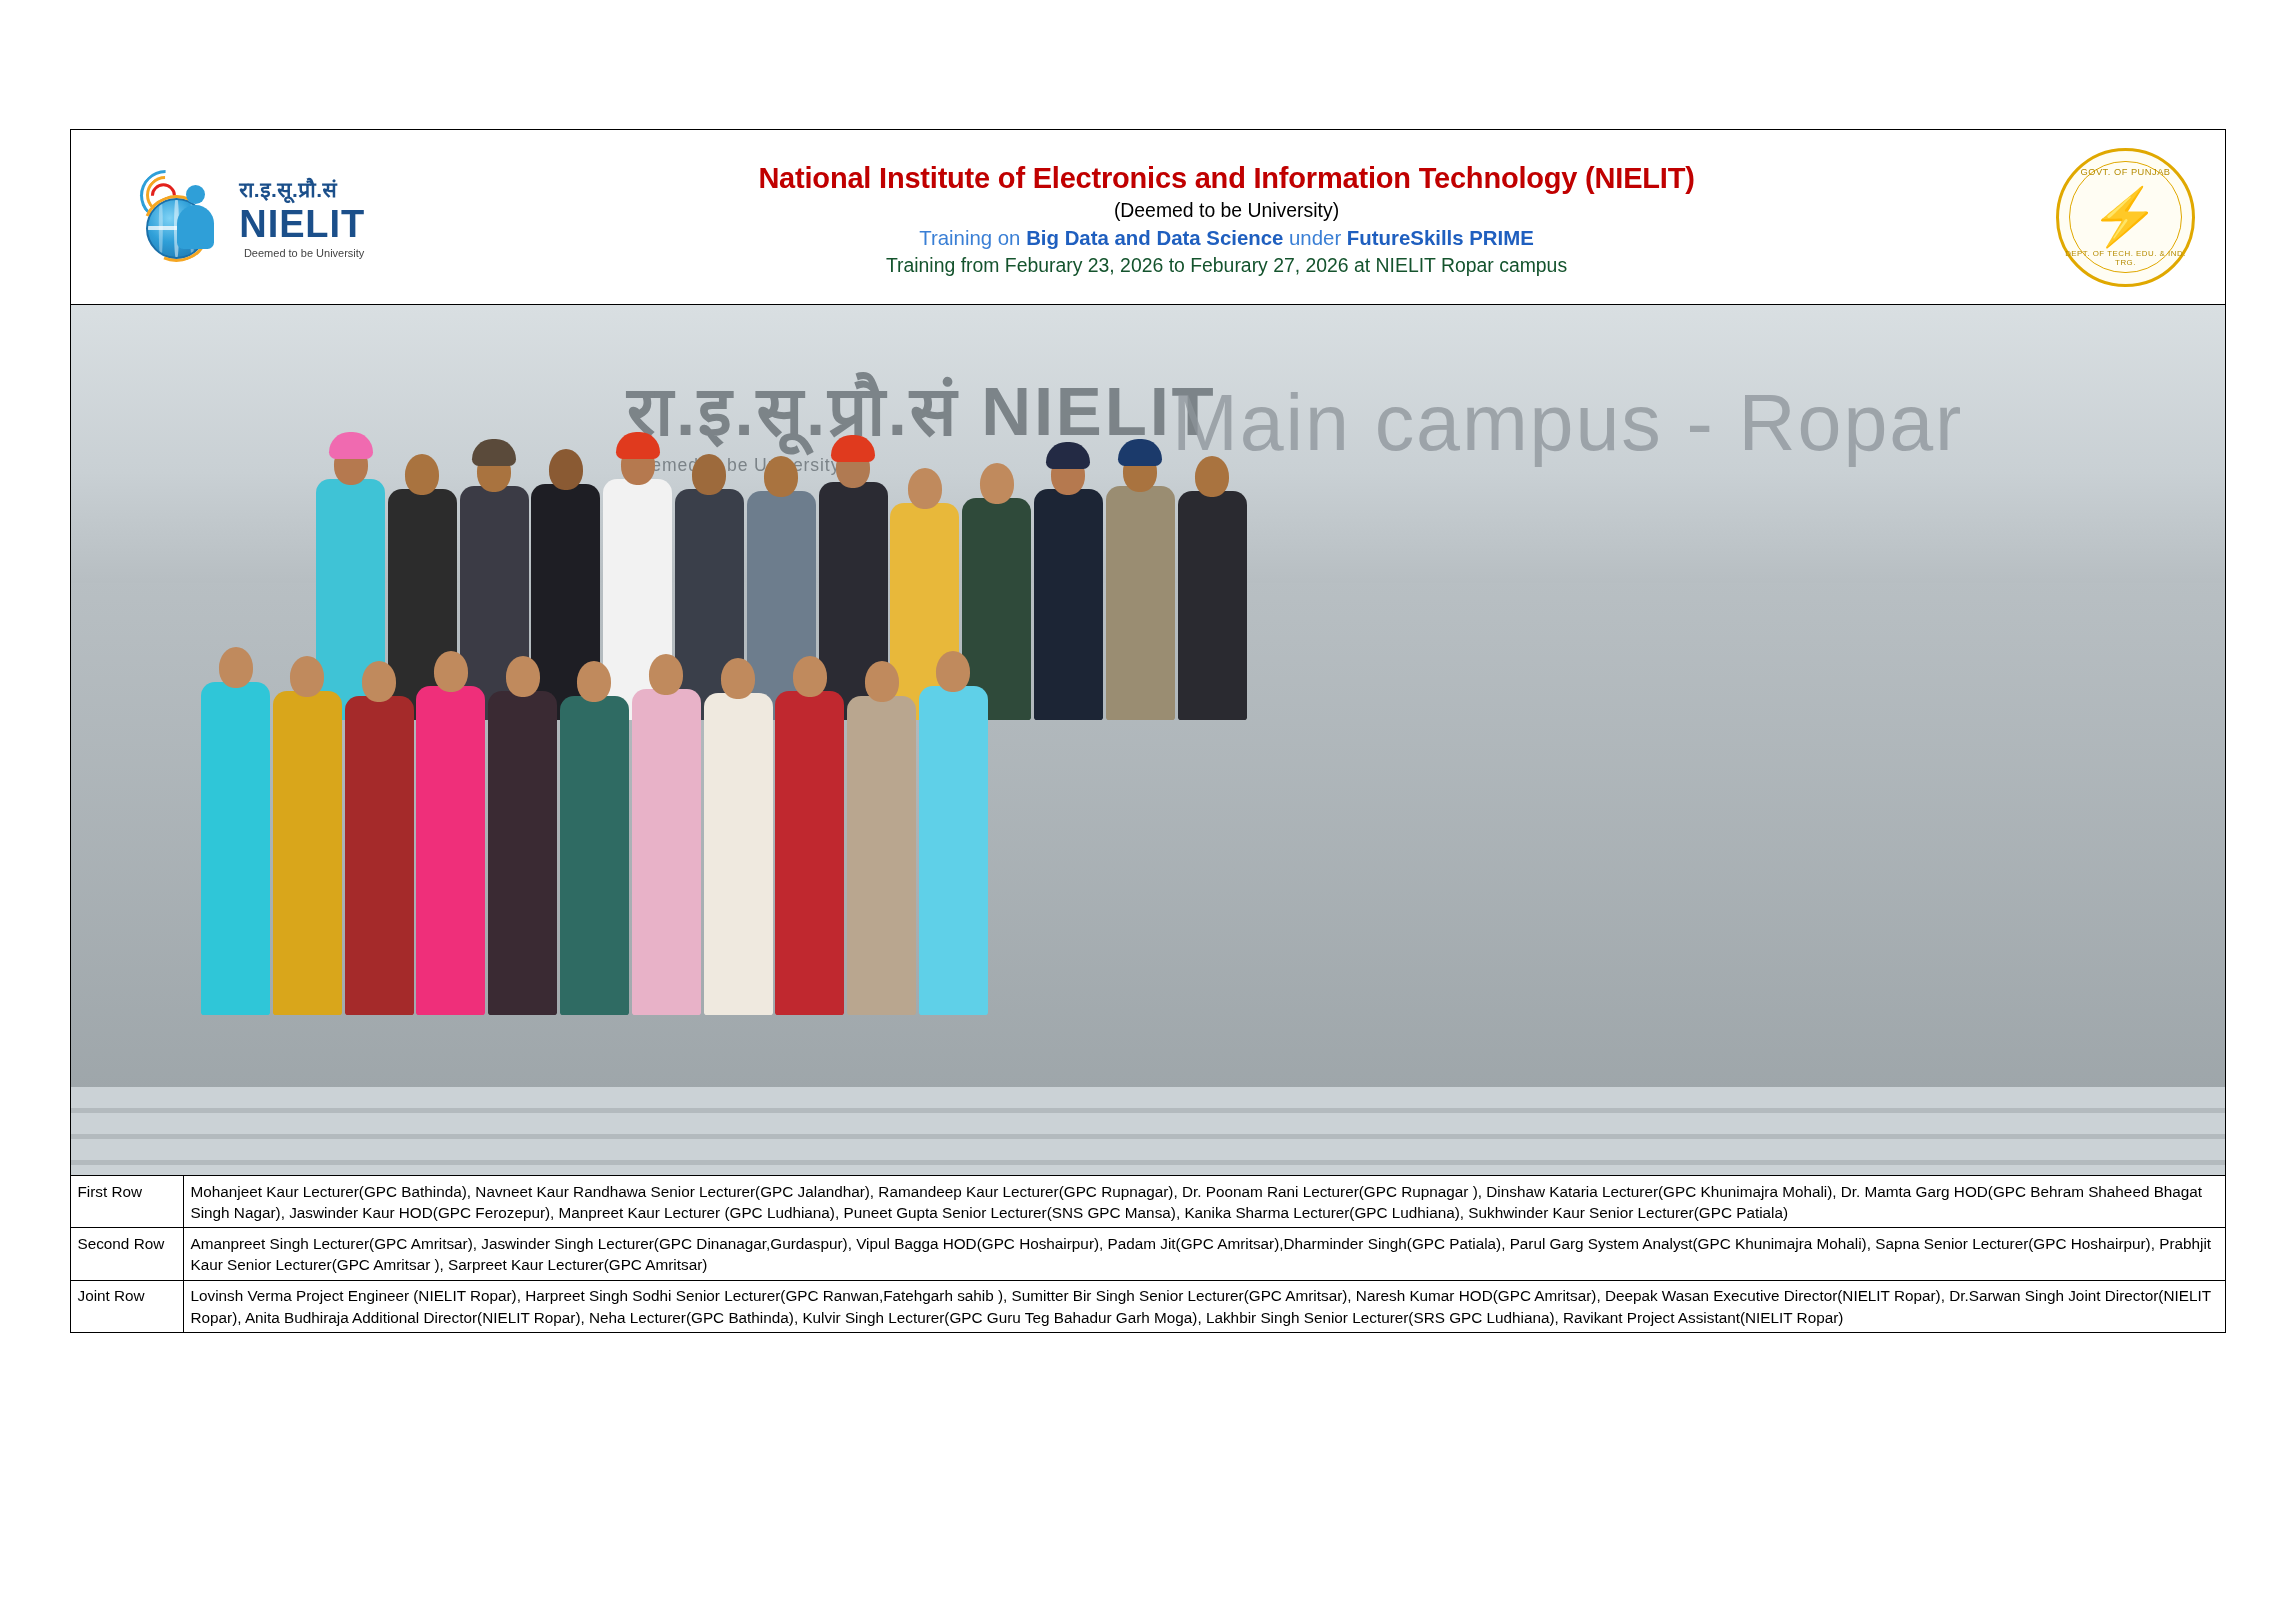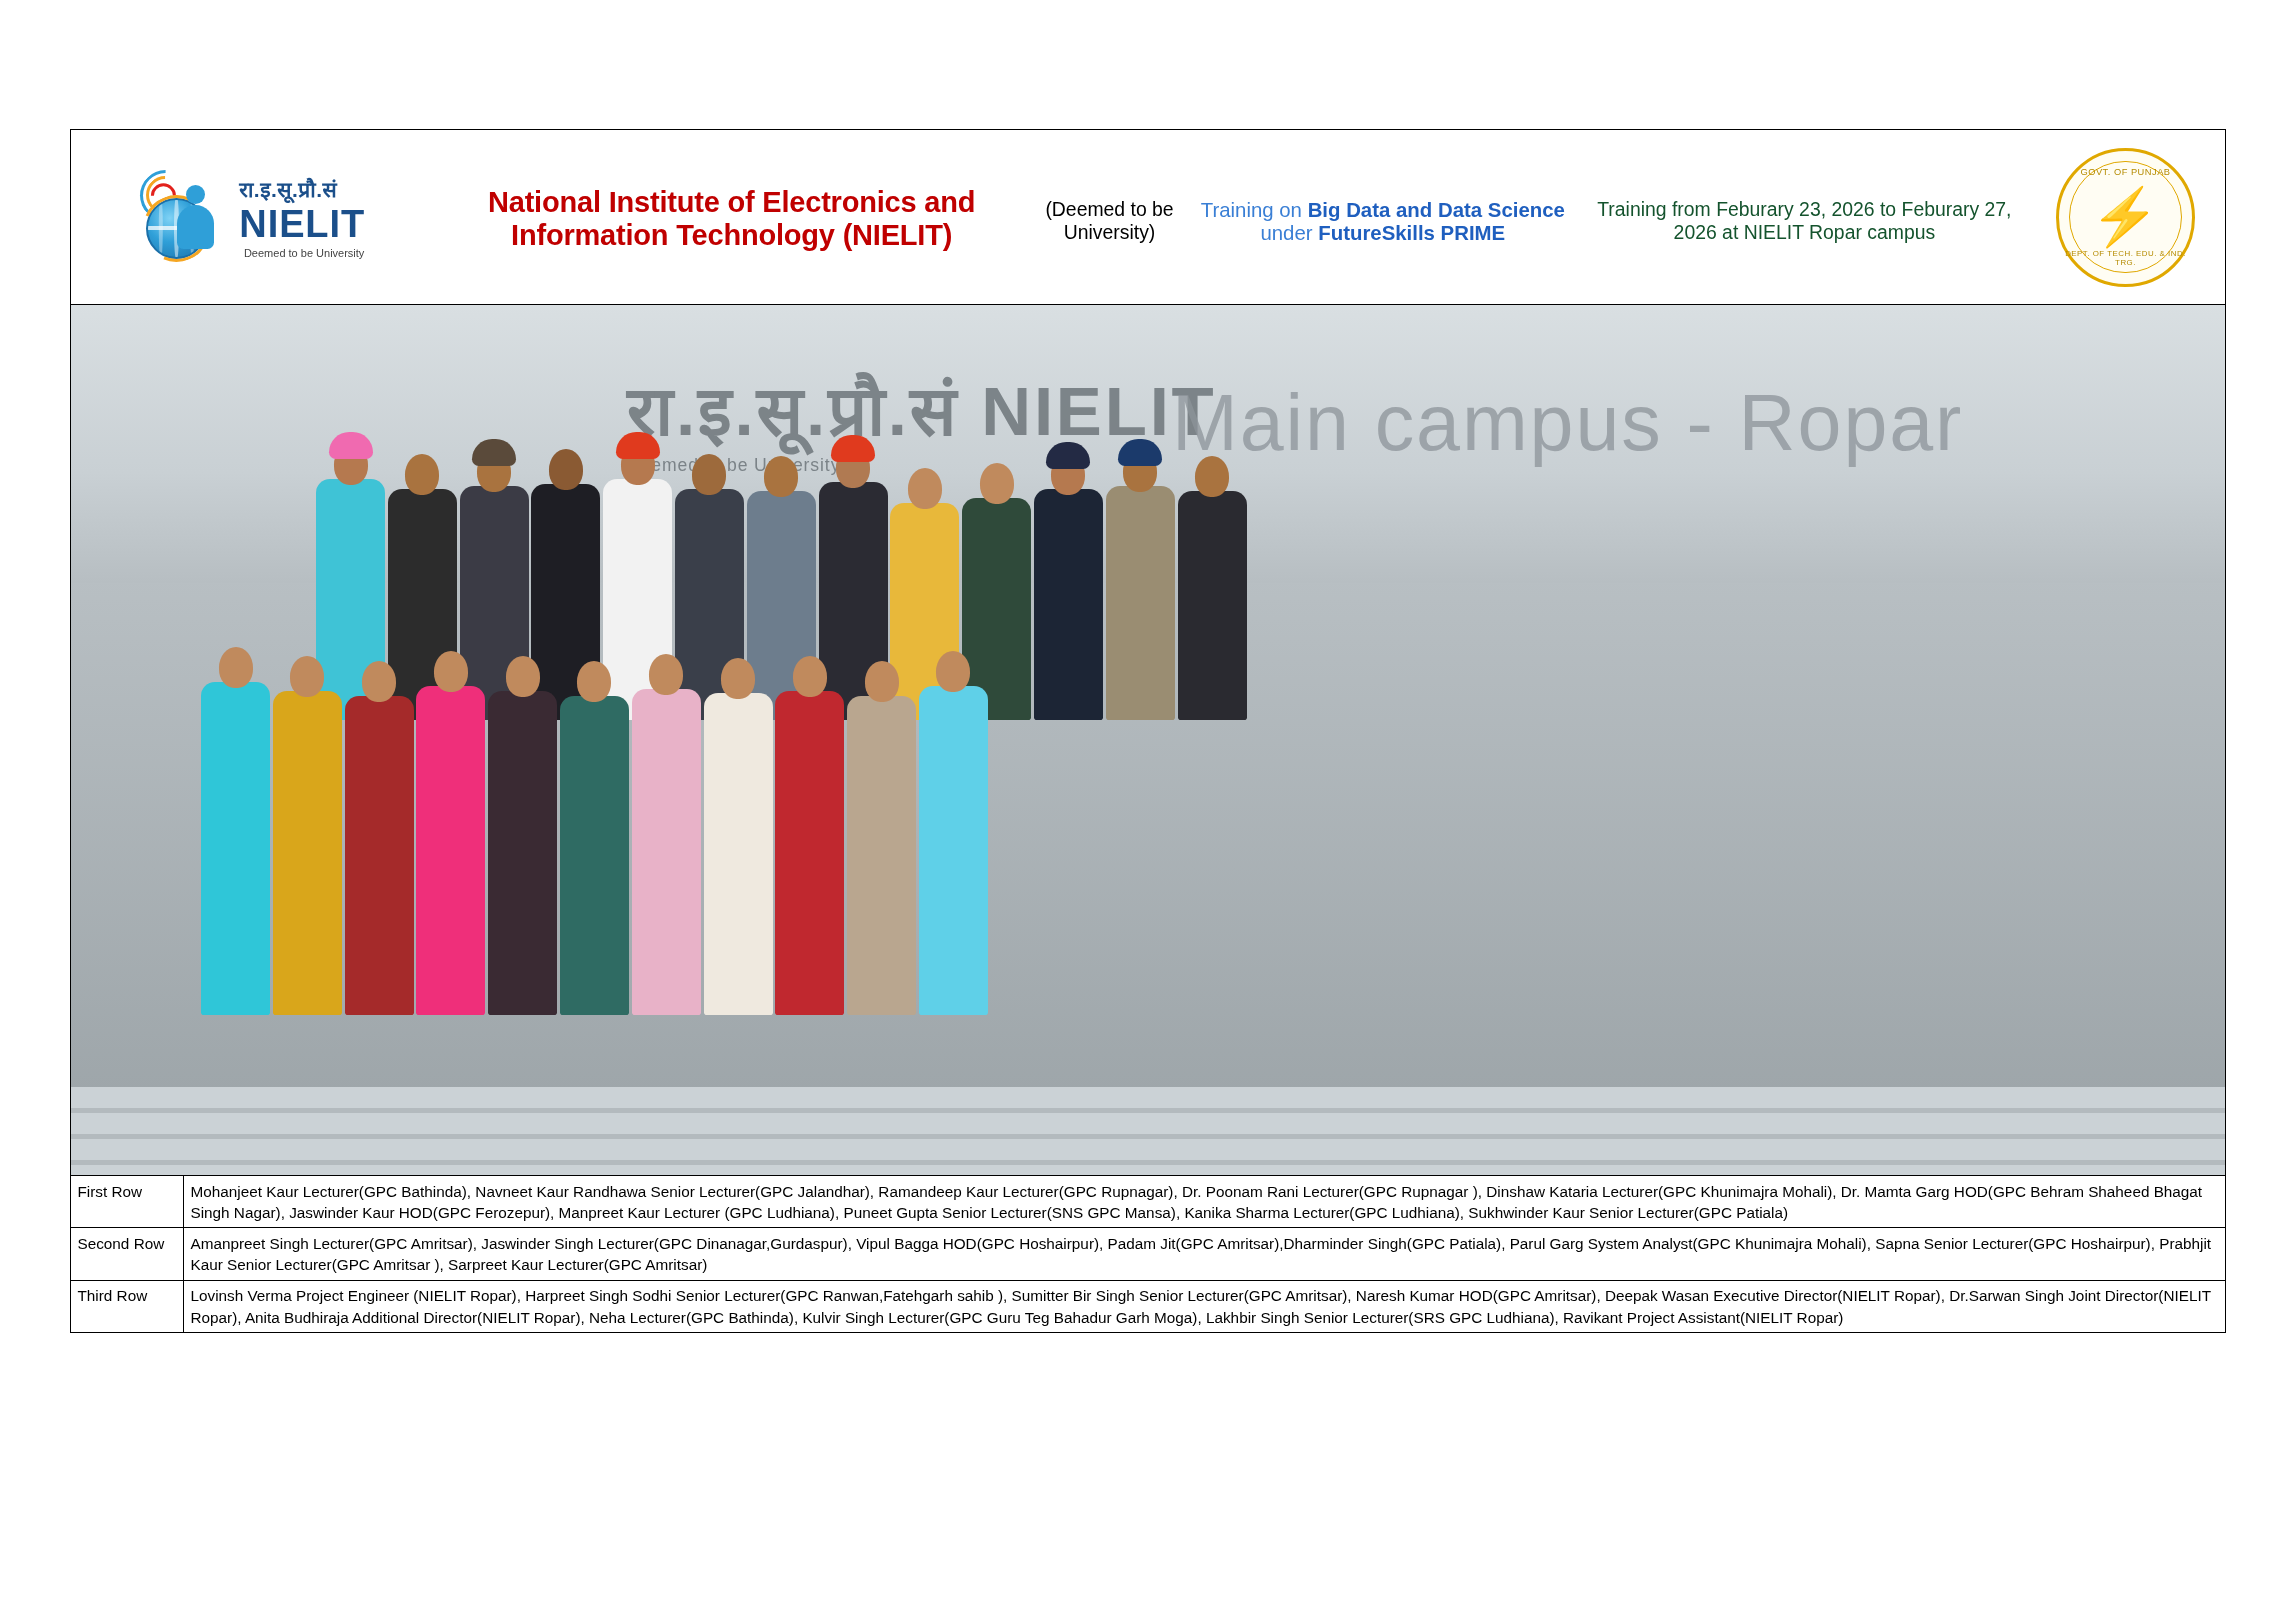--- a/index.html
+++ b/index.html
@@ -40,24 +40,23 @@
     width: 356px;
     display: flex;
     align-items: center;
     justify-content: center;
     padding-left: 14px;
     box-sizing: border-box;
   }
   .header-center {
     flex: 1;
     display: flex;
-    flex-direction: row;
+    flex-direction: column;
     align-items: center;
     justify-content: center;
-    text-align: center;
     padding-top: 4.6px;
   }
   .header-logo-right {
     width: 199px;
     display: flex;
     align-items: center;
     justify-content: center;
   }
   .title-main {
     color: #c00000;
@@ -518,21 +517,21 @@
       <tbody>
         <tr>
           <td class="row-label">First Row</td>
           <td>Mohanjeet Kaur Lecturer(GPC Bathinda), Navneet Kaur Randhawa Senior Lecturer(GPC Jalandhar), Ramandeep Kaur Lecturer(GPC Rupnagar), Dr. Poonam Rani Lecturer(GPC  Rupnagar ), Dinshaw Kataria Lecturer(GPC Khunimajra Mohali), Dr. Mamta Garg HOD(GPC Behram  Shaheed Bhagat Singh Nagar), Jaswinder Kaur HOD(GPC Ferozepur), Manpreet Kaur Lecturer (GPC Ludhiana), Puneet Gupta Senior Lecturer(SNS GPC Mansa), Kanika Sharma Lecturer(GPC Ludhiana), Sukhwinder Kaur Senior Lecturer(GPC Patiala)</td>
         </tr>
         <tr>
           <td class="row-label">Second Row</td>
           <td>Amanpreet Singh Lecturer(GPC Amritsar), Jaswinder Singh Lecturer(GPC  Dinanagar,Gurdaspur), Vipul Bagga HOD(GPC Hoshairpur), Padam Jit(GPC Amritsar),Dharminder Singh(GPC  Patiala), Parul Garg System Analyst(GPC Khunimajra Mohali), Sapna Senior Lecturer(GPC Hoshairpur), Prabhjit Kaur Senior Lecturer(GPC  Amritsar ), Sarpreet Kaur Lecturer(GPC Amritsar)</td>
         </tr>
         <tr>
-          <td class="row-label">Third Row</td>
+          <td class="row-label">Joint Row</td>
           <td>Lovinsh Verma  Project Engineer (NIELIT Ropar), Harpreet Singh Sodhi Senior Lecturer(GPC Ranwan,Fatehgarh sahib ), Sumitter Bir Singh  Senior Lecturer(GPC Amritsar), Naresh Kumar HOD(GPC Amritsar), Deepak Wasan Executive Director(NIELIT Ropar), Dr.Sarwan Singh Joint Director(NIELIT Ropar), Anita Budhiraja Additional Director(NIELIT Ropar), Neha Lecturer(GPC Bathinda), Kulvir Singh Lecturer(GPC  Guru Teg Bahadur Garh Moga), Lakhbir Singh Senior Lecturer(SRS GPC Ludhiana), Ravikant Project Assistant(NIELIT Ropar)</td>
         </tr>
       </tbody>
     </table>
 
   </div>
 </div>
 
 
 </body></html>

